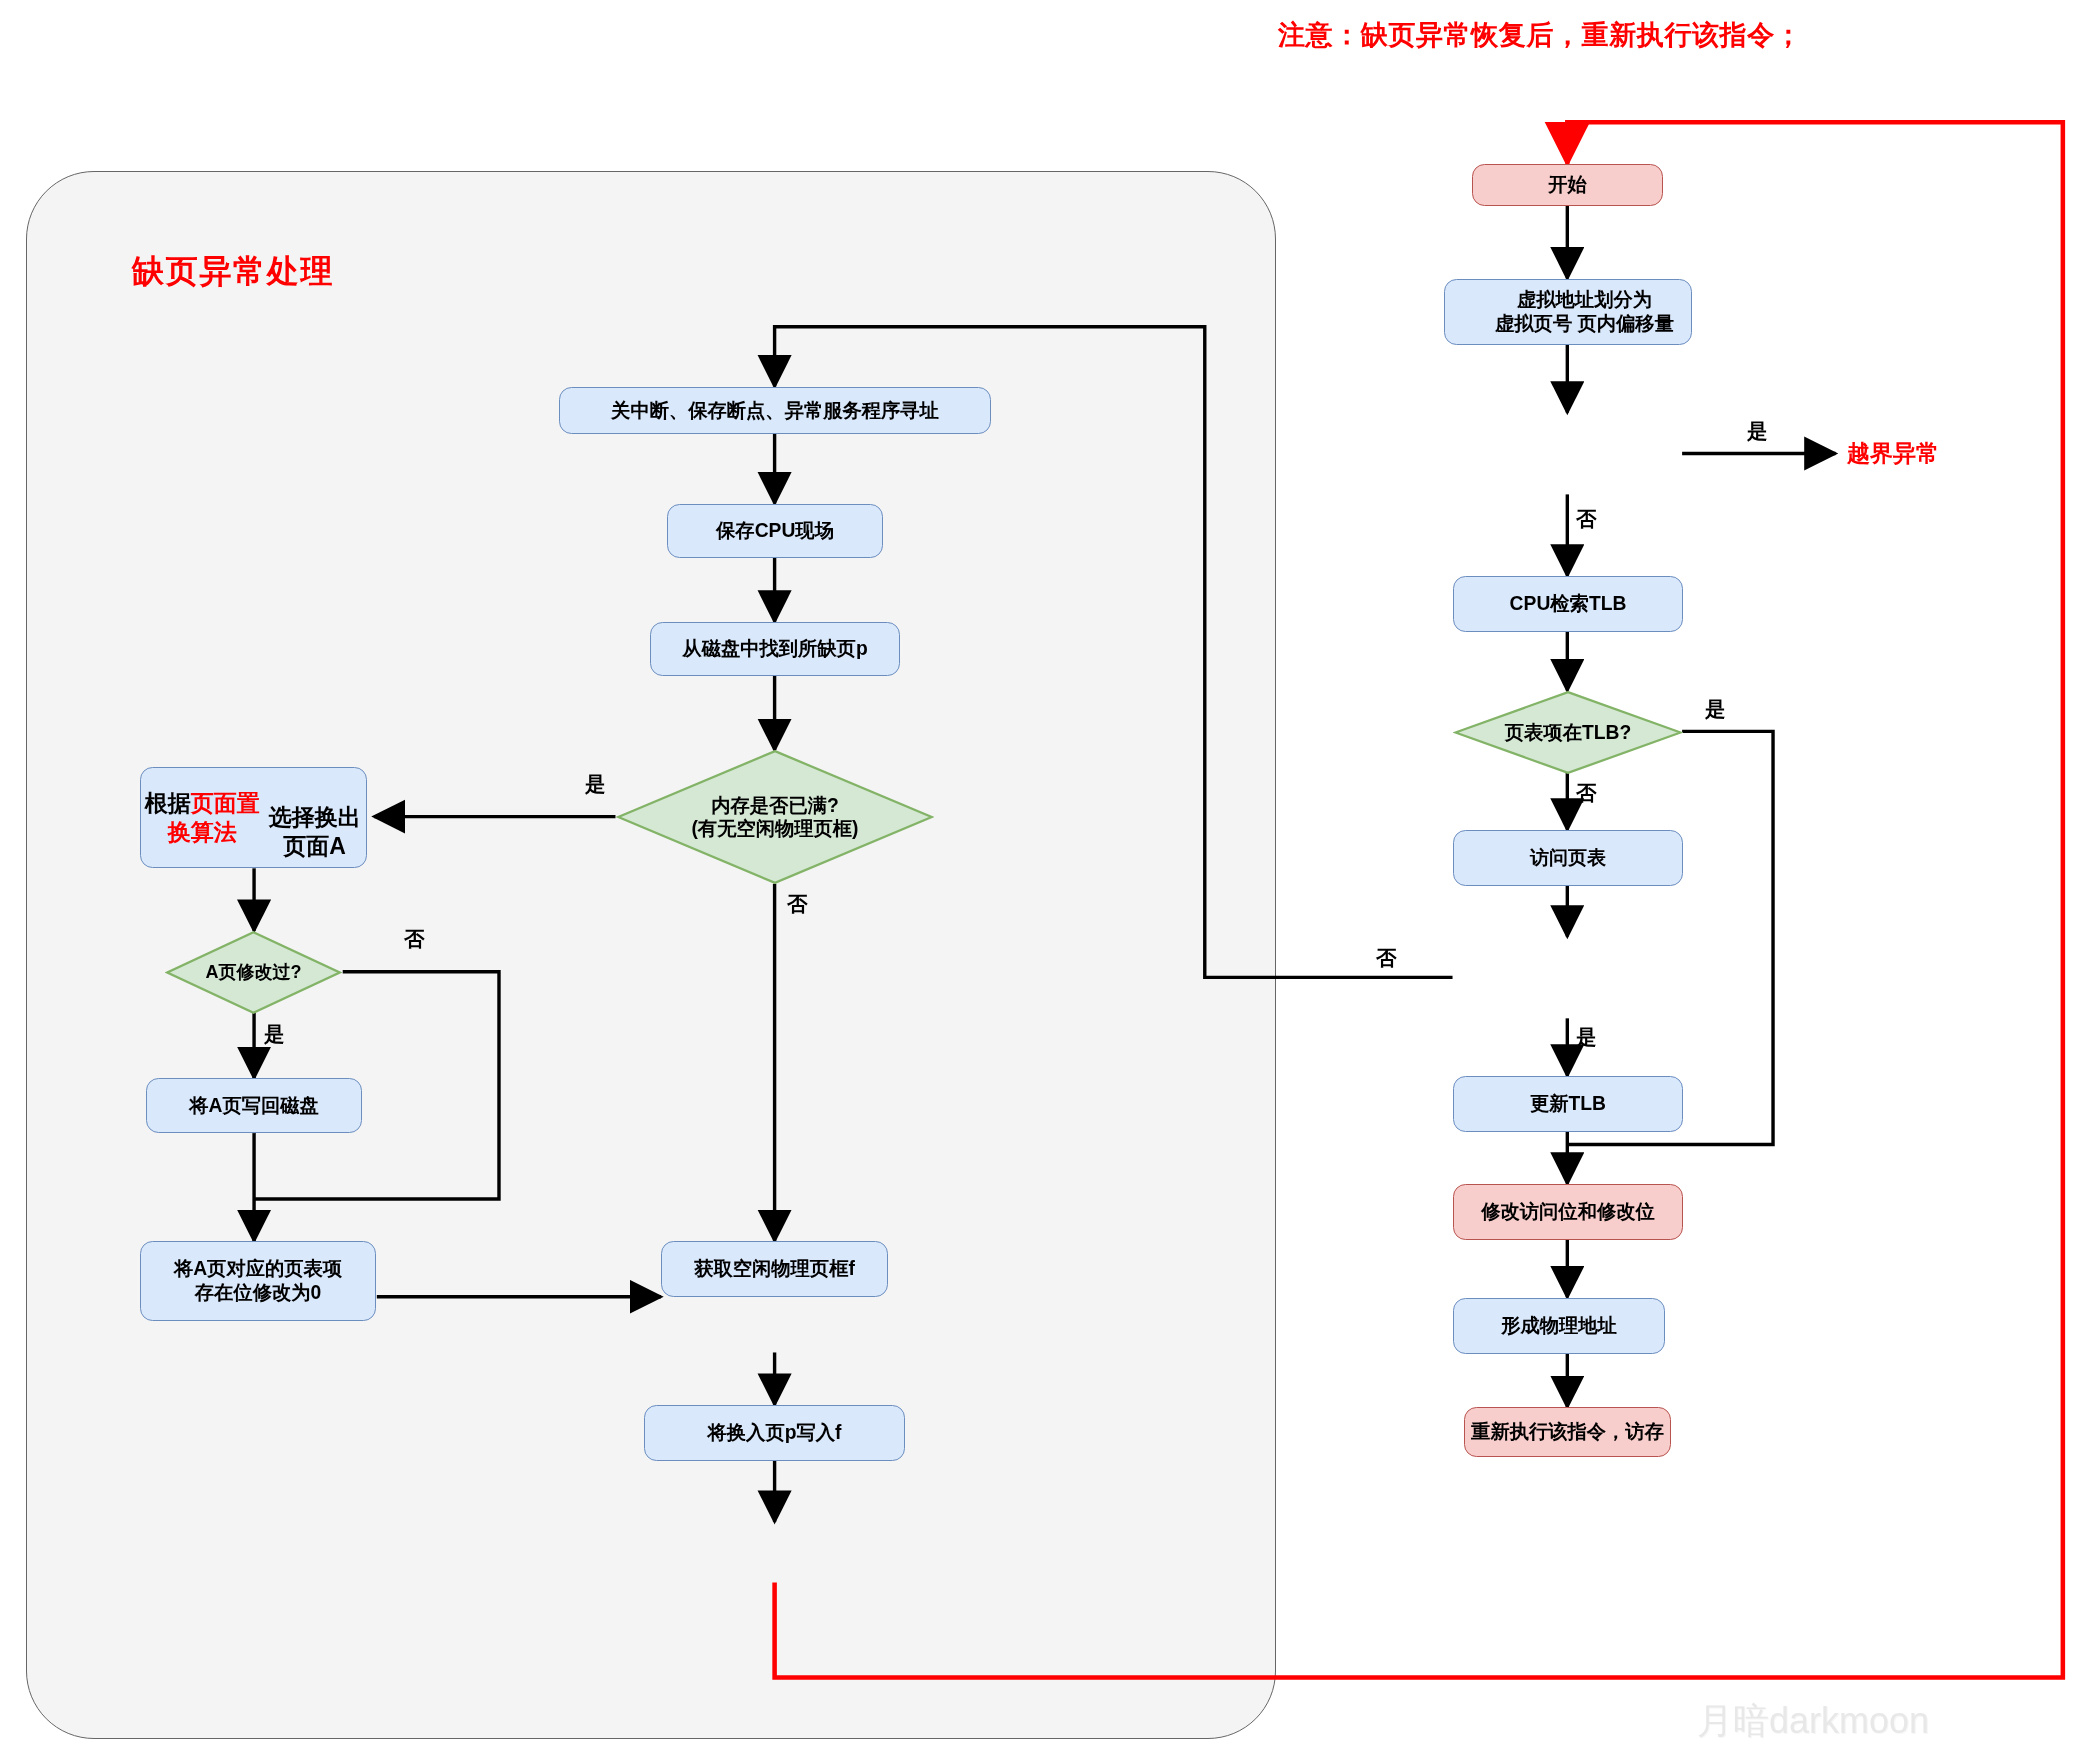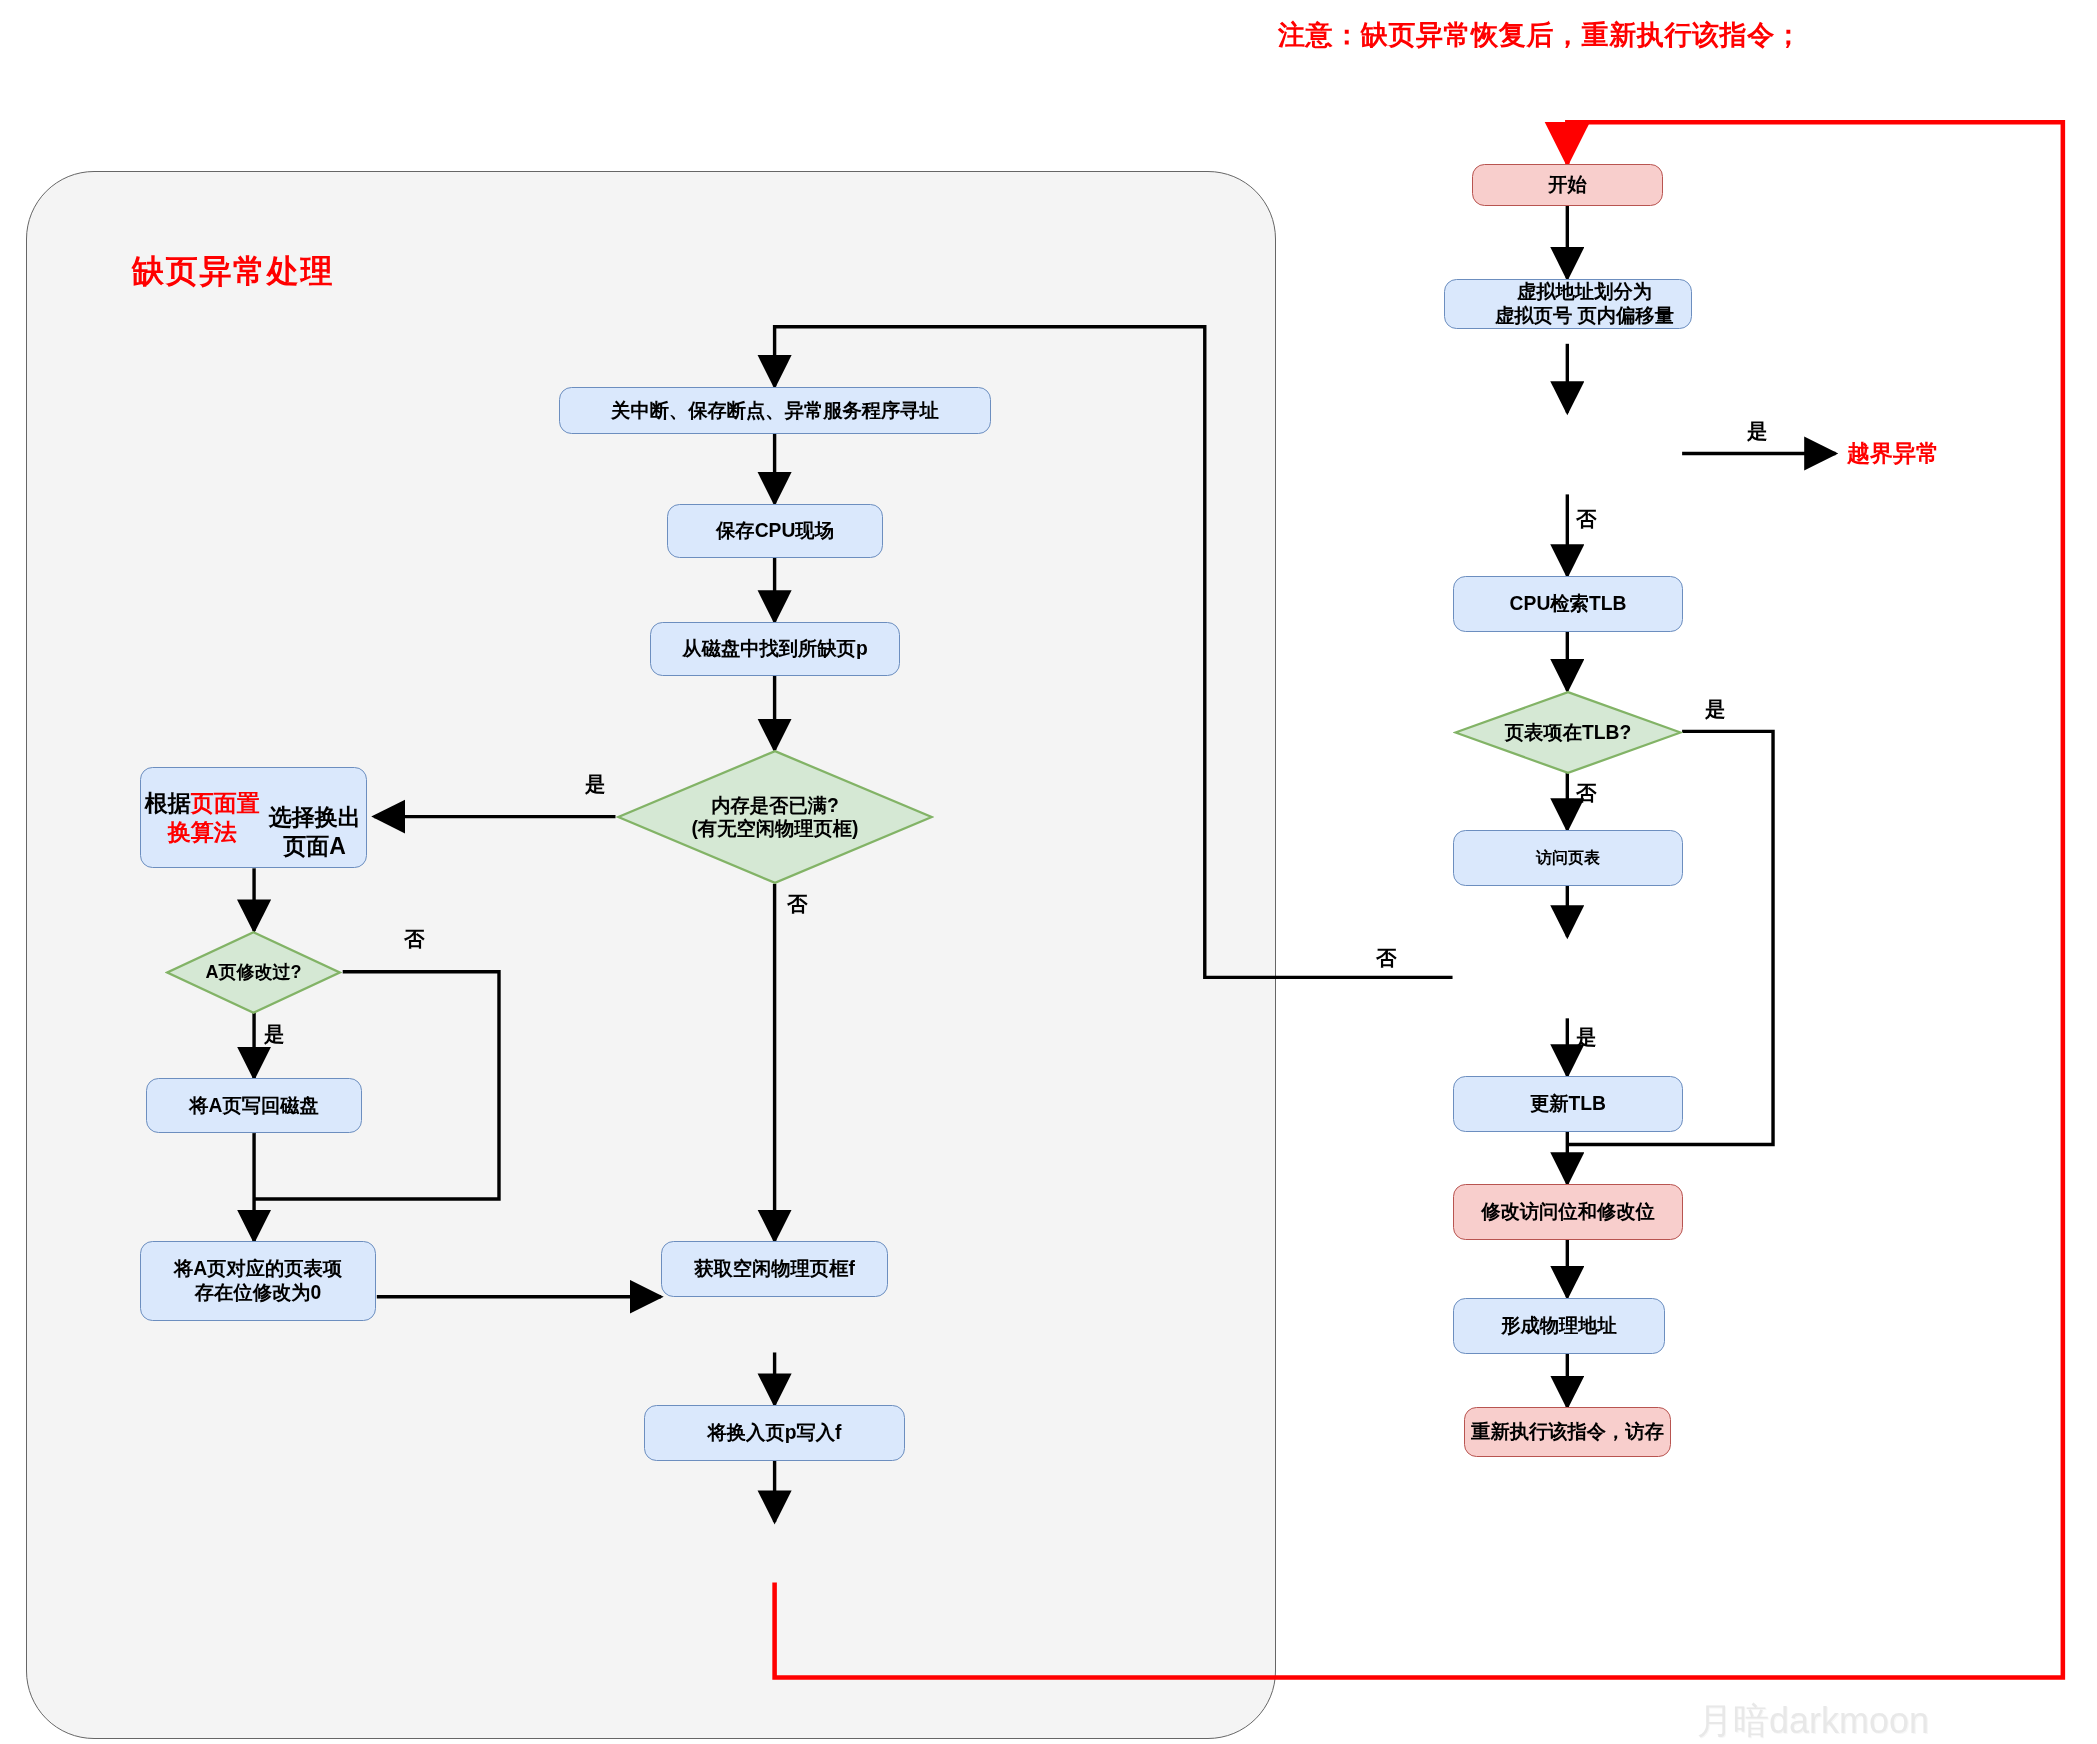--- a/index.html
+++ b/index.html
@@ -97,34 +97,34 @@
       <line x1="1363" y1="2570" x2="1363" y2="2678" marker-end="url(#ah)"></line>
     </g>
 
     <g stroke="#ff0000" stroke-width="8" fill="none">
       <path d="M1363,2785 L1363,2952 L3630,2952 L3630,215 L2758,215 L2758,288" marker-end="url(#ahr)"></path>
     </g>
   </svg>
 
   <div class="node term" style="left:1472px;top:164px;width:191px;height:42px;font-size:19.3px;">开始</div>
 
-  <div class="node proc" style="left:1444px;top:279px;width:248px;height:50px;font-size:19.3px;white-space:pre-line;padding-left:33px;">虚拟地址划分为
+  <div class="node proc" style="left:1444px;top:279px;width:248px;height:66px;font-size:19.3px;white-space:pre-line;padding-left:33px;">虚拟地址划分为
 虚拟页号  页内偏移量</div>
 
 
   <div class="node proc" style="left:1453px;top:576px;width:230px;height:56px;font-size:19.3px;">CPU检索TLB</div>
 
   <div class="diamond-wrap" style="left:1453px;top:691px;width:230px;height:83px;">
     <svg width="230" height="83" style="position:absolute;left:0;top:0;" viewBox="0 0 404 146">
       <polygon points="202,2 400,73 202,144 4,73" fill="#d5e8d4" stroke="#82b366" stroke-width="4"></polygon>
     </svg>
     <div class="diamond-label" style="font-size:19.3px;">页表项在TLB?</div>
   </div>
 
-  <div class="node proc" style="left:1453px;top:830px;width:230px;height:56px;font-size:16px;">访问页表</div>
+  <div class="node proc" style="left:1453px;top:830px;width:230px;height:56px;font-size:19px;">访问页表</div>
 
 
   <div class="node proc" style="left:1453px;top:1076px;width:230px;height:56px;font-size:19.3px;">更新TLB</div>
 
   <div class="node term" style="left:1453px;top:1184px;width:230px;height:56px;font-size:19.3px;">修改访问位和修改位</div>
 
   <div class="node proc" style="left:1453px;top:1298px;width:212px;height:56px;font-size:19.3px;">形成物理地址</div>
 
   <div class="node term" style="left:1464px;top:1407px;width:207px;height:50px;font-size:19.3px;">重新执行该指令，访存</div>
 

